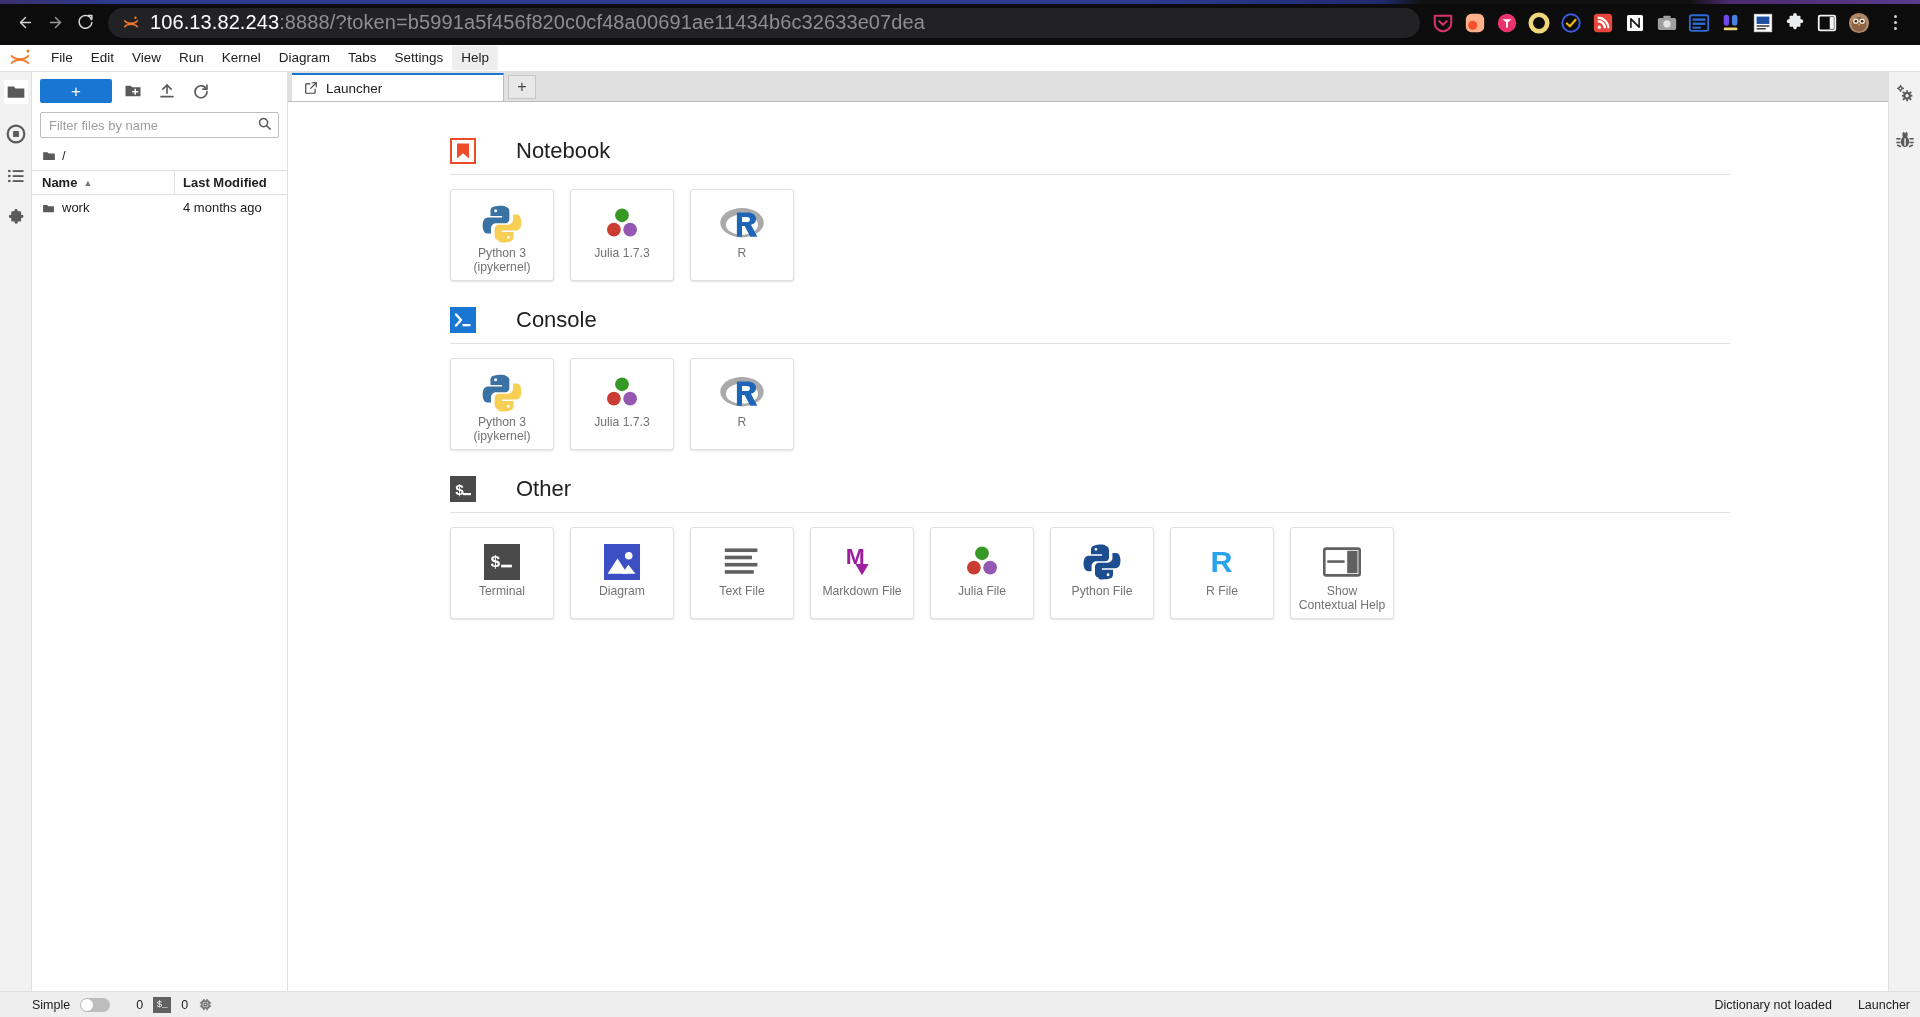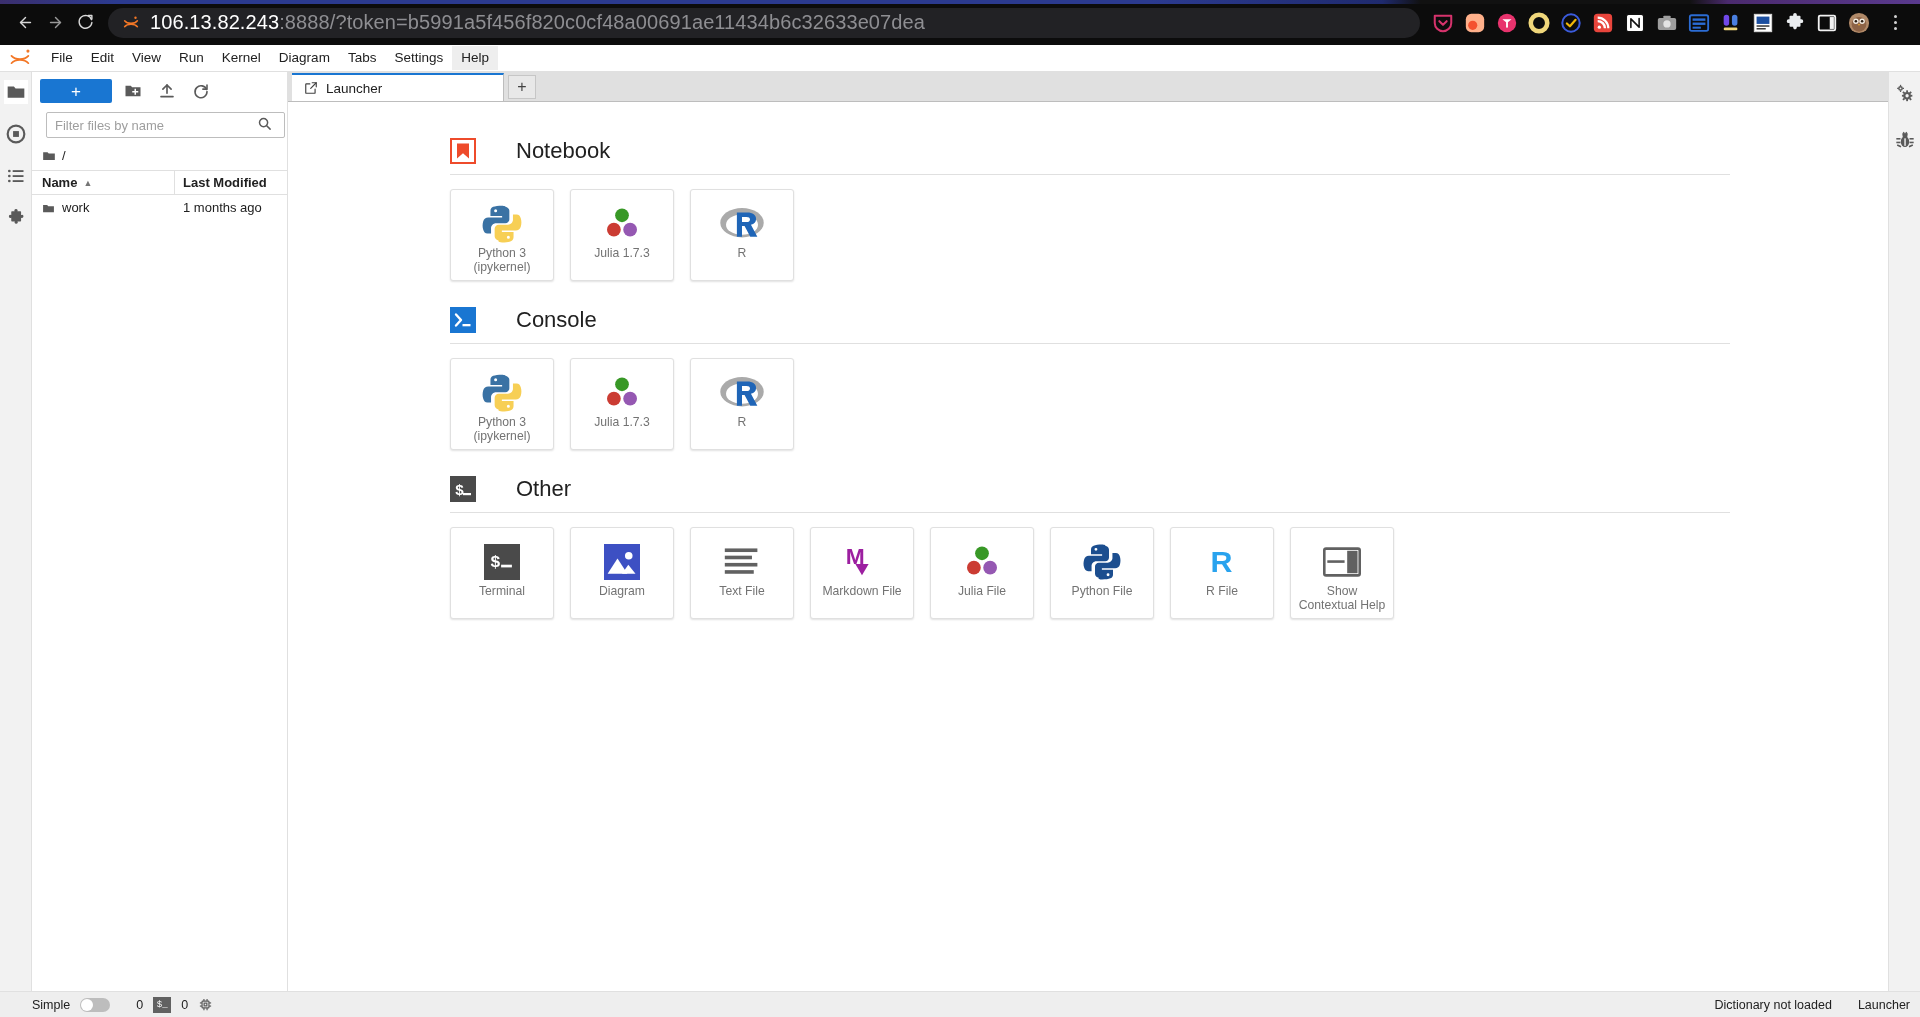--- a/index.html
+++ b/index.html
@@ -161,21 +161,20 @@
   #fb-filter-wrap { padding: 2px 8px 6px; }
   #fb-filter {
     width: 100%; height: 26px;
     border: 1px solid #bdbdbd;
     border-radius: 2px;
     font-size: 13px;
     padding: 0 26px 0 8px;
     color: #212121;
     font-family: "Liberation Sans", sans-serif;
     background: #fff;
-    margin-left: 6px;
   }
   #fb-filter::placeholder { color: #9e9e9e; }
   #fb-filter-wrap { position: relative; }
   #fb-search-icon {
     position: absolute; right: 15px; top: 6px;
     width: 15px; height: 15px; color: #616161;
   }
   #fb-breadcrumb {
     display: flex; align-items: center;
     gap: 6px;
@@ -564,21 +563,21 @@
         </div>
       </div>
 
       <div class="fb-row">
         <div class="col-name">
           <svg width="13" height="13" viewBox="0 0 24 24" fill="#5a5a5a">
               <path d="M2 5.5h7.5l2 2.2H22V19H2z"></path>
             </svg>
           <span>work</span>
         </div>
-        <div class="col-mod">1 months ago</div>
+        <div class="col-mod">4 months ago</div>
       </div>
     </div>
 
     <div id="main-area">
       <div id="tab-bar">
         <div class="jp-tab">
           <svg width="14" height="14" viewBox="0 0 24 24" fill="none" stroke="#424242" stroke-width="2">
               <path d="M14 3h7v7" stroke-linecap="round" stroke-linejoin="round"></path>
               <path d="M21 3 11.5 12.5" stroke-linecap="round"></path>
               <path d="M19 14v6a1 1 0 0 1-1 1H4a1 1 0 0 1-1-1V6a1 1 0 0 1 1-1h6" stroke-linecap="round" stroke-linejoin="round"></path>

